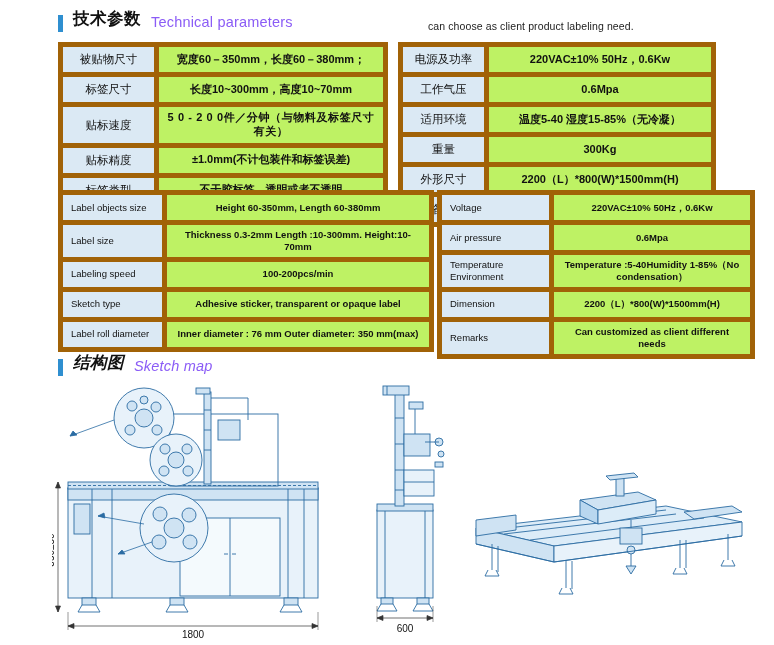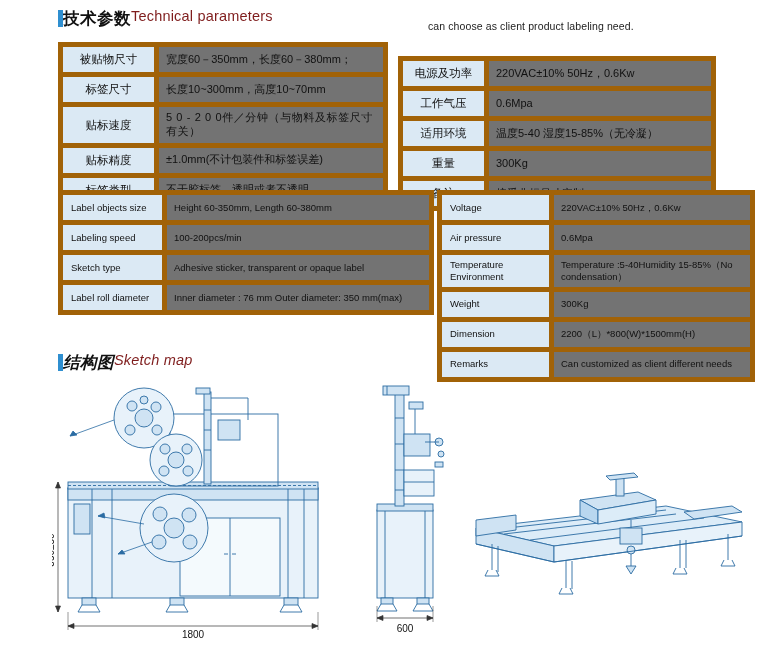--- a/index.html
+++ b/index.html
@@ -28,39 +28,40 @@
     top: 20px;
     font-size: 10.5px;
     color: #222;
     letter-spacing: 0.1px;
   }
 
   
   .section-head {
     position: absolute;
     display: flex;
-    align-items: flex-start;
+    align-items: flex-end;
+    gap: 10px;
   }
   .section-head .bar {
     display: inline-block;
     width: 5px;
     height: 17px;
     background: #2f8fd0;
     position: relative;
     top: 2px;
   }
   .section-head .cn {
     font-size: 16.5px;
     font-weight: bold;
     color: #111;
     letter-spacing: 0.5px;
   }
   .section-head .en {
     font-size: 14.5px;
-    color: #7f1d1d;
+    color: #8b5cf6;
     letter-spacing: 0.2px;
   }
 
   #head-tech { left: 58px; top: 8px; }
   #head-sketch { left: 58px; top: 352px; font-style: italic; }
 
   
   .tbl {
     position: absolute;
     border-collapse: collapse;
@@ -74,32 +75,33 @@
     vertical-align: middle;
     height: 17px;
   }
   .tbl td.key {
     background: #dbe9f4;
     text-align: center;
     font-size: 11.5px;
     color: #111;
   }
   .tbl td.val {
-    background: #737373;
-    text-align: left;
+    background: #bef264;
+    text-align: center;
     color: #111;
+    font-weight: bold;
   }
   .tbl.cn td.key { font-size: 11.5px; }
   .tbl.cn td.val { font-size: 11px; }
   .tbl.en td.key { font-size: 9.5px; text-align: left; padding-left: 8px; }
   .tbl.en td.val { font-size: 9.5px; }
 
   
   #tbl-cn-left   { left: 58px;  top: 42px;  width: 330px; }
-  #tbl-cn-right  { left: 398px; top: 56px;  width: 318px; }
+  #tbl-cn-right  { left: 398px; top: 42px;  width: 318px; }
   #tbl-en-left   { left: 58px;  top: 190px; width: 376px; }
   #tbl-en-right  { left: 398px; top: 190px; width: 318px; margin-left: 39px; }
 
   .c-key-cn { width: 96px; }
   .c-val-cn { width: auto; }
   .c-key-cn-r { width: 86px; }
   .c-key-en { width: 104px; }
   .c-key-en-r { width: 112px; }
 
   .val-spaced { letter-spacing: 0.6px; }
@@ -180,37 +182,45 @@
       </tr>
       <tr>
         <td class="key">适用环境</td>
         <td class="val">温度5-40 湿度15-85%（无冷凝）</td>
       </tr>
       <tr>
         <td class="key">重量</td>
         <td class="val">300Kg</td>
       </tr>
       <tr>
+        <td class="key">外形尺寸</td>
+        <td class="val">2200（L）*800(W)*1500mm(H)</td>
+      </tr>
+      <tr>
         <td class="key">备注</td>
         <td class="val">接受非标尺寸定制</td>
       </tr>
     </tbody>
   </table>
 
   <table class="tbl en" id="tbl-en-left">
     <colgroup>
         <col class="c-key-en">
         <col>
       </colgroup>
     <tbody>
       <tr>
         <td class="key">Label objects size</td>
         <td class="val">Height 60-350mm, Length 60-380mm</td>
       </tr>
       <tr>
+        <td class="key">Label size</td>
+        <td class="val">Thickness 0.3-2mm Length :10-300mm. Height:10-70mm</td>
+      </tr>
+      <tr>
         <td class="key">Labeling speed</td>
         <td class="val">100-200pcs/min</td>
       </tr>
       <tr>
         <td class="key">Sketch type</td>
         <td class="val">Adhesive sticker, transparent or opaque label</td>
       </tr>
       <tr>
         <td class="key">Label roll diameter</td>
         <td class="val">Inner diameter : 76 mm  Outer diameter: 350 mm(max)</td>
@@ -227,25 +237,21 @@
       <tr>
         <td class="key">Voltage</td>
         <td class="val">220VAC±10% 50Hz，0.6Kw</td>
       </tr>
       <tr>
         <td class="key">Air pressure</td>
         <td class="val">0.6Mpa</td>
       </tr>
       <tr>
         <td class="key">Temperature Environment</td>
-        <td class="val">Temperature :5-40Humidity 15-85%（No condensation）</td>
-      </tr>
-      <tr>
-        <td class="key">Weight</td>
-        <td class="val">300Kg</td>
+        <td class="val">Temperature :5-40Humidity 1-85%（No condensation）</td>
       </tr>
       <tr>
         <td class="key">Dimension</td>
         <td class="val">2200（L）*800(W)*1500mm(H)</td>
       </tr>
       <tr>
         <td class="key">Remarks</td>
         <td class="val">Can customized as client different needs</td>
       </tr>
     </tbody>

